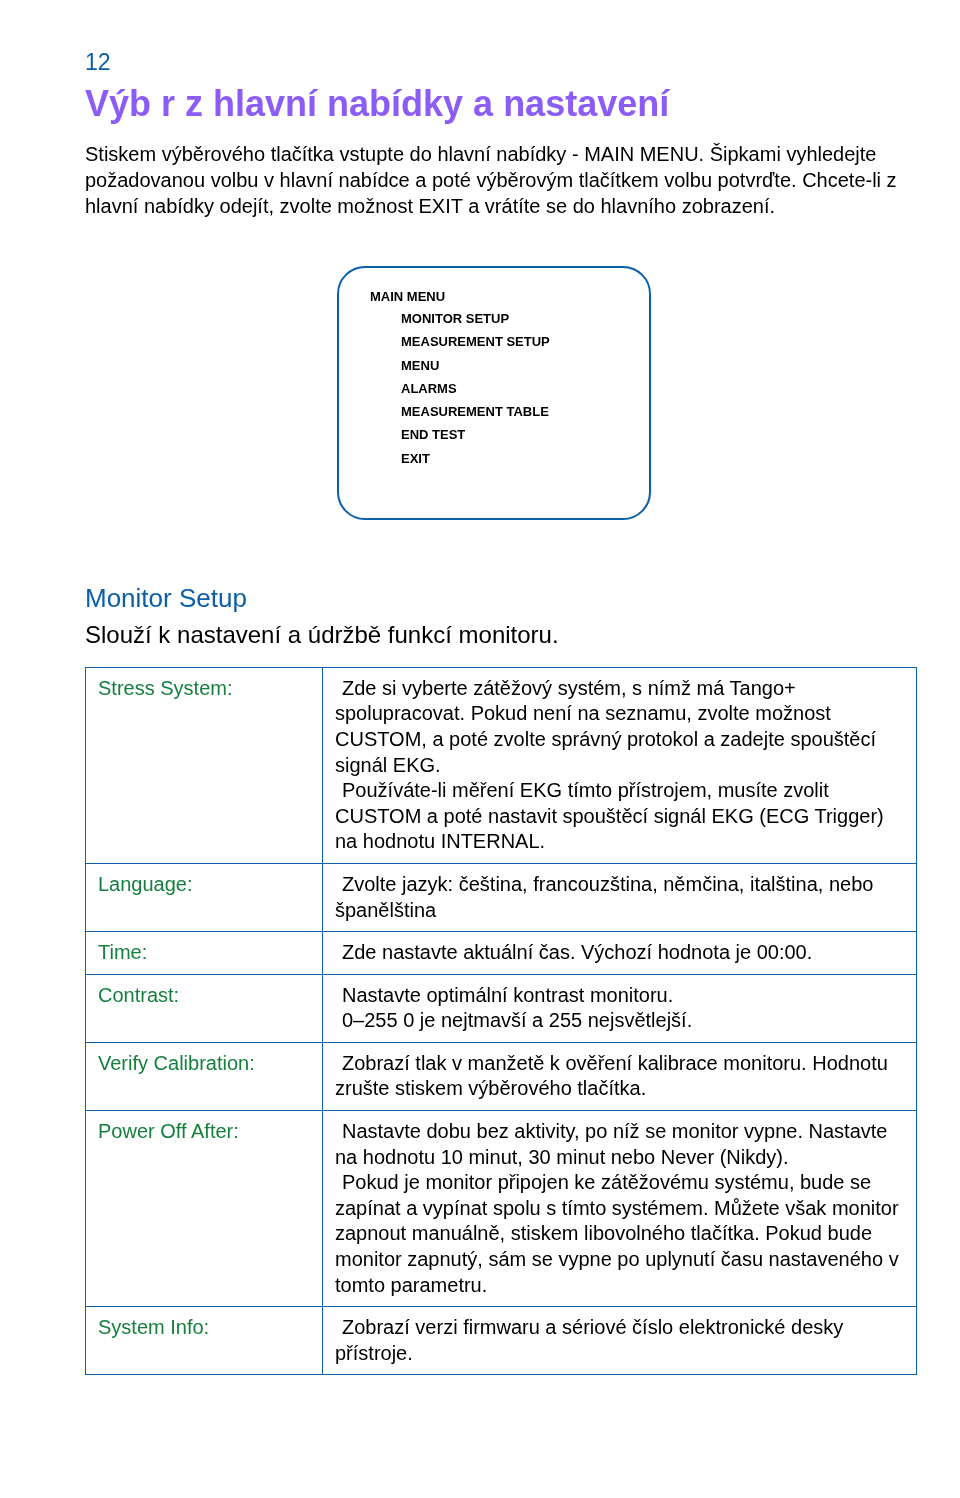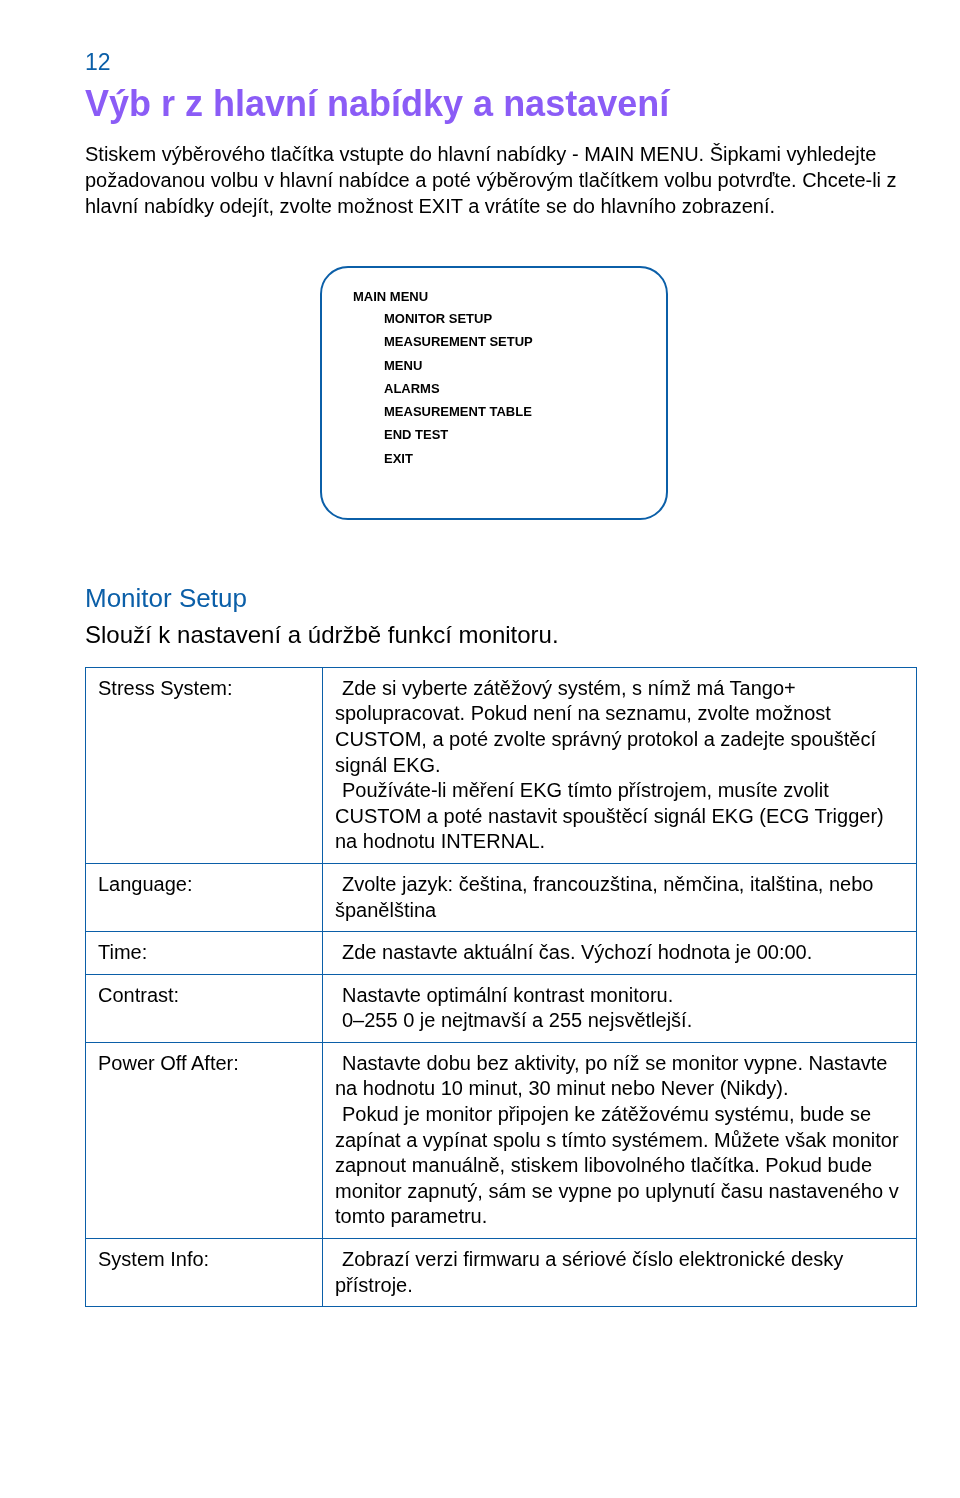--- a/index.html
+++ b/index.html
@@ -31,21 +31,21 @@
   }
   .menu-box-wrap {
     display: flex;
     justify-content: center;
     margin-bottom: 56px;
   }
   .menu-box {
     border: 2px solid #0b5fa8;
     border-radius: 28px;
     padding: 14px 24px 44px 24px;
-    width: 348px;
+    width: 314px;
     min-height: 188px;
   }
   .menu-title {
     font-family: Arial, sans-serif;
     font-size: 13px;
     font-weight: 700;
     color: #000;
     margin-bottom: 1px;
   }
   .menu-item {
@@ -74,21 +74,21 @@
   table.settings td {
     border: 1px solid #0b5fa8;
     vertical-align: top;
     padding: 8px 12px 8px 12px;
     font-size: 20px;
     line-height: 1.28;
     color: #000;
   }
   table.settings td.left {
     width: 237px;
-    color: #000000;
+    color: #15803d;
     font-weight: 400;
   }
 </style>
 </head>
 <body>
 
 <div class="page-num">12</div>
 <div class="main-title">Výb r z hlavní nabídky a nastavení</div>
 <div class="intro">Stiskem výběrového tlačítka vstupte do hlavní nabídky - MAIN MENU. Šipkami vyhledejte požadovanou volbu v hlavní nabídce a poté výběrovým tlačítkem volbu potvrďte. Chcete-li z hlavní nabídky odejít, zvolte možnost EXIT a vrátíte se do hlavního zobrazení.</div>
 
@@ -120,20 +120,24 @@
       </tr>
       <tr>
         <td class="left">Time:</td>
         <td><span>Zde nastavte aktuální čas. Výchozí hodnota je 00:00.</span></td>
       </tr>
       <tr>
         <td class="left">Contrast:</td>
         <td><span>Nastavte optimální kontrast monitoru.</span><br><span>0–255 0 je nejtmavší a 255 nejsvětlejší.</span></td>
       </tr>
       <tr>
+        <td class="left">Verify Calibration:</td>
+        <td><span>Zobrazí tlak v manžetě k ověření kalibrace monitoru. Hodnotu zrušte stiskem výběrového tlačítka.</span></td>
+      </tr>
+      <tr>
         <td class="left">Power Off After:</td>
         <td><span>Nastavte dobu bez aktivity, po níž se monitor vypne. Nastavte na hodnotu 10 minut, 30 minut nebo Never (Nikdy).</span><br><span>Pokud je monitor připojen ke zátěžovému systému, bude se zapínat a vypínat spolu s tímto systémem. Můžete však monitor zapnout manuálně, stiskem libovolného tlačítka. Pokud bude monitor zapnutý, sám se vypne po uplynutí času nastaveného v tomto parametru.</span></td>
       </tr>
       <tr>
         <td class="left">System Info:</td>
         <td><span>Zobrazí verzi firmwaru a sériové číslo elektronické desky přístroje.</span></td>
       </tr>
     </tbody>
 </table>
 

